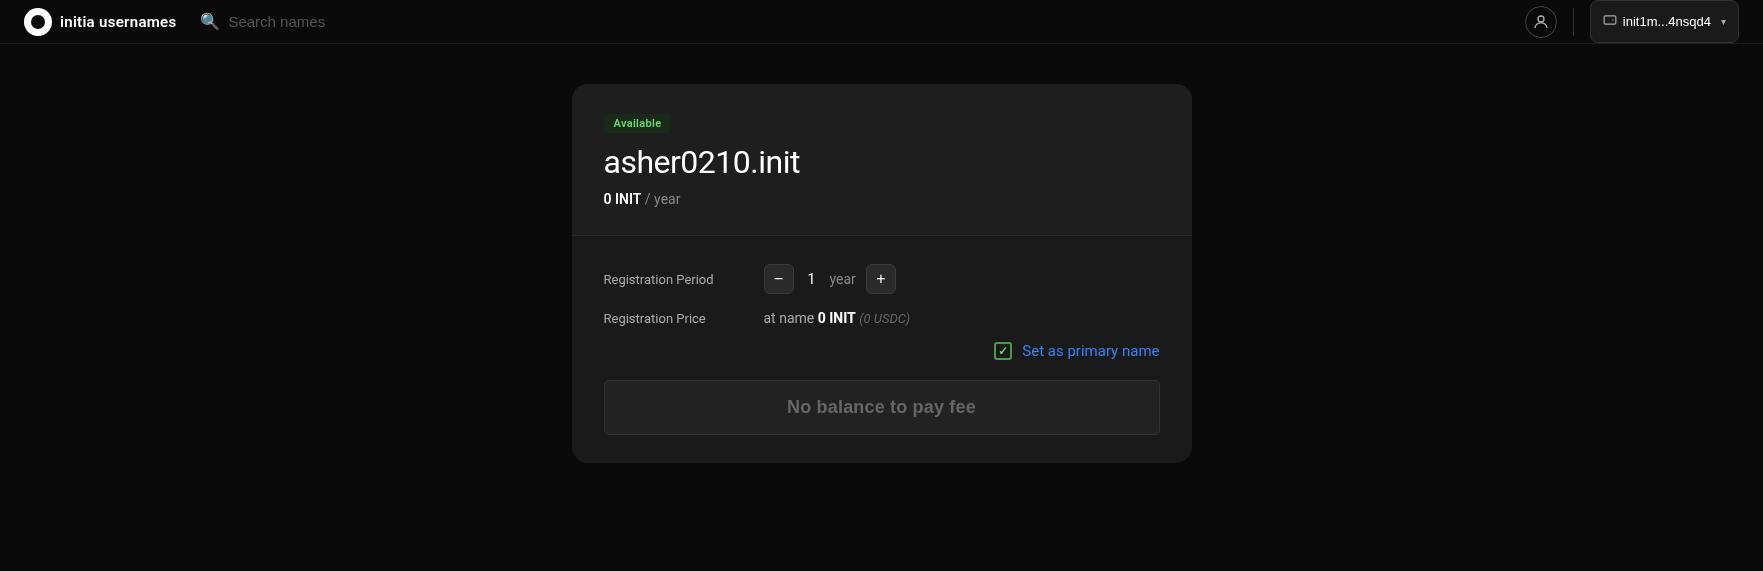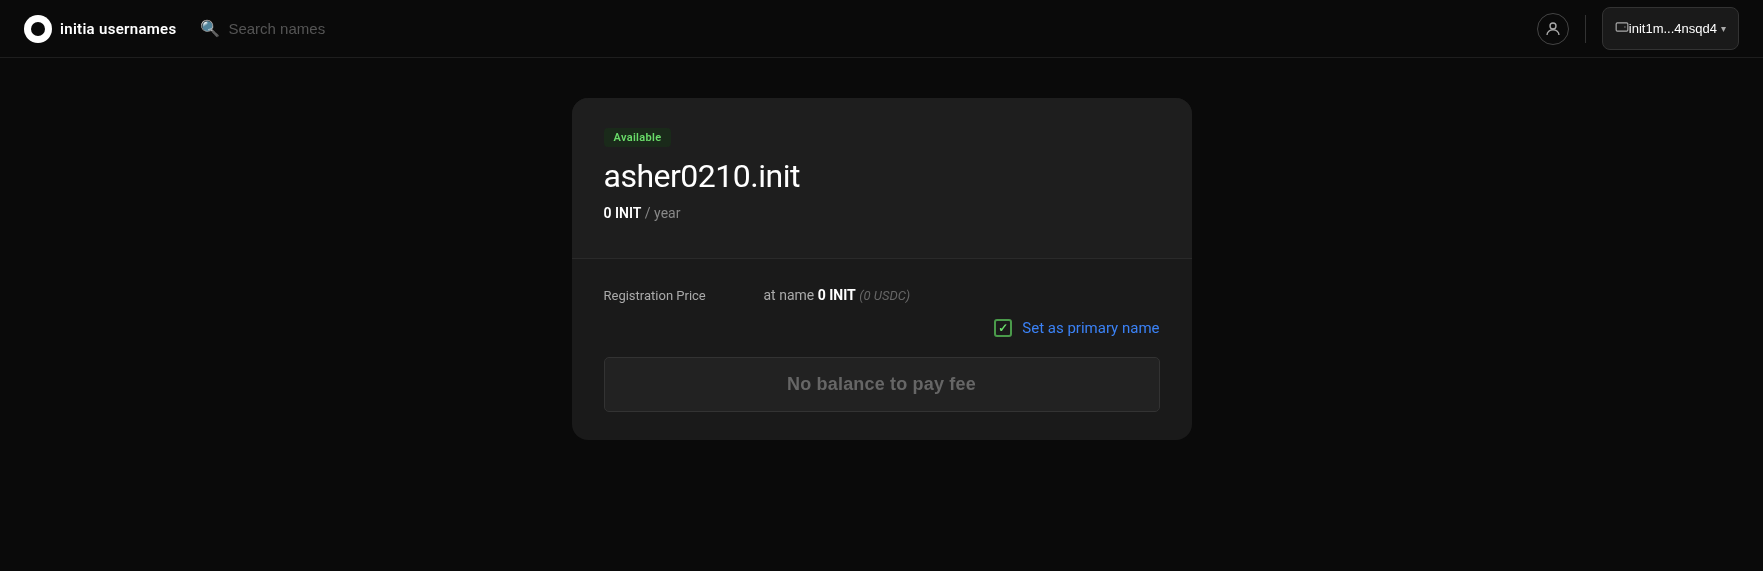--- a/index.html
+++ b/index.html
@@ -11,21 +11,21 @@
       min-height: 571px;
       width: 1763px;
       overflow-x: hidden;
     }
 
     
     .navbar {
       display: flex;
       align-items: center;
       padding: 0 24px;
-      height: 58px;
+      height: 44px;
       background-color: #0a0a0a;
       border-bottom: 1px solid #1e1e1e;
       position: relative;
     }
 
     .logo-area {
       display: flex;
       align-items: center;
       gap: 8px;
       text-decoration: none;
@@ -105,21 +105,21 @@
       align-items: center;
       justify-content: center;
       cursor: pointer;
       color: #aaa;
       font-size: 18px;
     }
 
     .wallet-btn {
       display: flex;
       align-items: center;
-      gap: 0;
+      gap: 6px;
       background: #1a1a1a;
       border: 1px solid #333;
       border-radius: 8px;
       padding: 12px 12px;
       cursor: pointer;
       color: #ffffff;
       font-size: 13px;
     }
 
     .wallet-chevron {
@@ -138,21 +138,21 @@
 
     .card {
       background: #1a1a1a;
       border-radius: 16px;
       width: 620px;
       overflow: hidden;
     }
 
     
     .card-top {
-      padding: 28px 32px 37px 32px;
+      padding: 28px 32px 28px 32px;
       background: #1e1e1e;
       border-bottom: 1px solid #2a2a2a;
     }
 
     .available-badge {
       display: inline-block;
       background: #1a2a1a;
       color: #6adc6a;
       font-size: 11px;
       font-weight: 600;
@@ -345,20 +345,29 @@
         <strong>0</strong>
         <strong>INIT</strong>
         <span> / </span>
         <span>year</span>
       </div>
     </div>
 
     <div class="card-bottom">
 
       
+      <div class="form-row">
+        <span class="form-label">Registration Period</span>
+        <div class="period-controls">
+          <button class="stepper-btn">−</button>
+          <span class="period-value">1</span>
+          <span class="period-unit">year</span>
+          <button class="stepper-btn">+</button>
+        </div>
+      </div>
 
       
       <div class="form-row">
         <span class="form-label">Registration Price</span>
         <span class="price-value">
           <span>at name</span>
           <span> </span>
           <strong>0</strong>
           <span> </span>
           <strong>INIT</strong>

